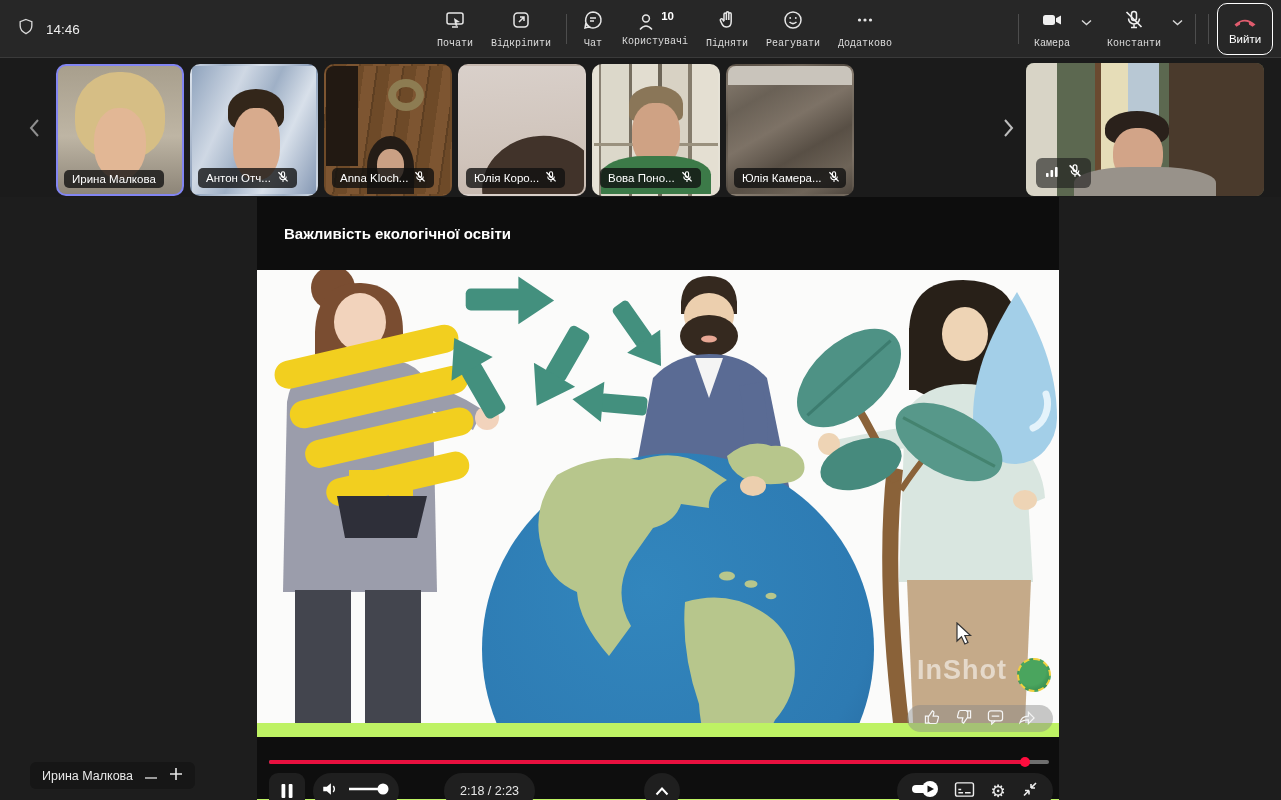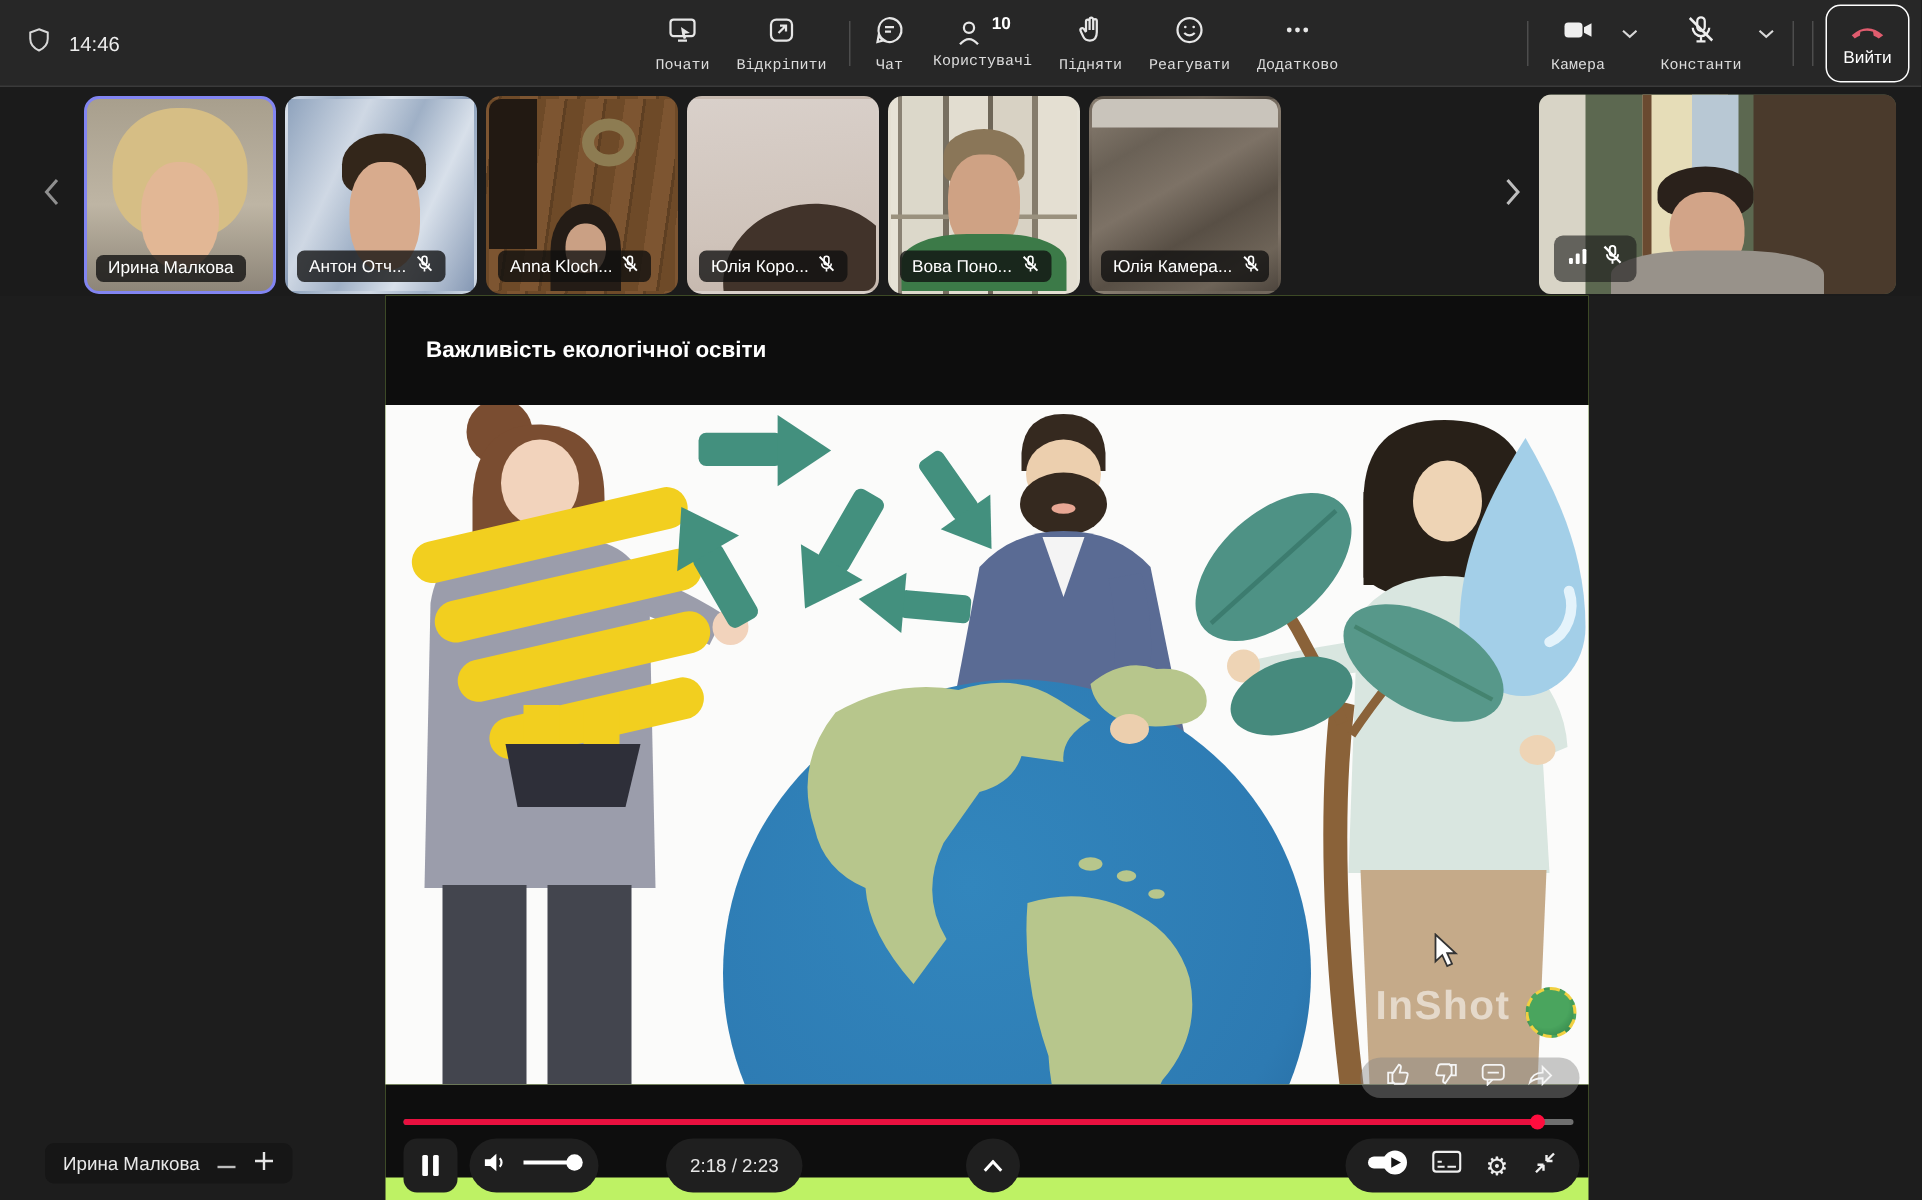--- a/index.html
+++ b/index.html
@@ -75,21 +75,21 @@
   .stage { position:absolute; left:238px; top:197px; width:802px; height:603px; background:#bef264;margin-left:19px; }
   .slide-header { position:absolute; left:0; top:0; width:802px; height:73px; background:#0d0d0d; }
   .slide-title { position:absolute; left:27px; top:28px; color:#fff; font-size:15px; font-weight:bold; }
   .art { position:absolute; left:0; top:73px; width:802px; height:453px; background:#fbfbfa; overflow:hidden; }
   .watermark { position:absolute; left:660px; top:385px; font-size:27px; font-weight:bold; color:rgba(255,255,255,.55); letter-spacing:1px; z-index:2; }
   .sticker { position:absolute; left:760px; top:388px; width:34px; height:34px; border-radius:50%; background:radial-gradient(circle at 40% 35%,#4aa55e 55%,#2e7d46); border:2.5px dashed #f0d040; z-index:2; }
   .cursor { position:absolute; left:698px; top:352px; z-index:4; }
   .reactions { position:absolute; left:650px; top:508px; width:146px; height:27px; background:rgba(135,135,135,.45); border-radius:14px; display:flex; align-items:center; justify-content:space-around; padding:0 10px; z-index:5; }
 
   
-  .playerbar { position:absolute; left:0; top:526px; width:802px; height:62px; background:#0e0e0e; }
+  .playerbar { position:absolute; left:0; top:540px; width:802px; height:62px; background:#0e0e0e; }
   .progress { position:absolute; left:12px; top:23px; width:780px; height:4px; background:#6f6f6f; border-radius:2px; }
   .progress-fill { position:absolute; left:0; top:0; height:4px; background:#e8103f; border-radius:2px; }
   .playhead { position:absolute; top:-3px; width:10px; height:10px; border-radius:50%; background:#ff0d3e; }
   .ctl { position:absolute; top:36px; display:flex; align-items:center; justify-content:center; background:#1f1f1f; border-radius:18px; height:36px; color:#eee; }
   .ctl.sq { width:36px; border-radius:9px; }
   .ctl.round { width:36px; border-radius:50%; }
   .vol-pill { left:56px; width:86px; gap:8px; }
   .time-pill { left:187px; padding:0 16px; font-size:12.5px; color:#e6e6e6; }
   .pause-btn { left:12px; }
   .chevup { left:387px; }

